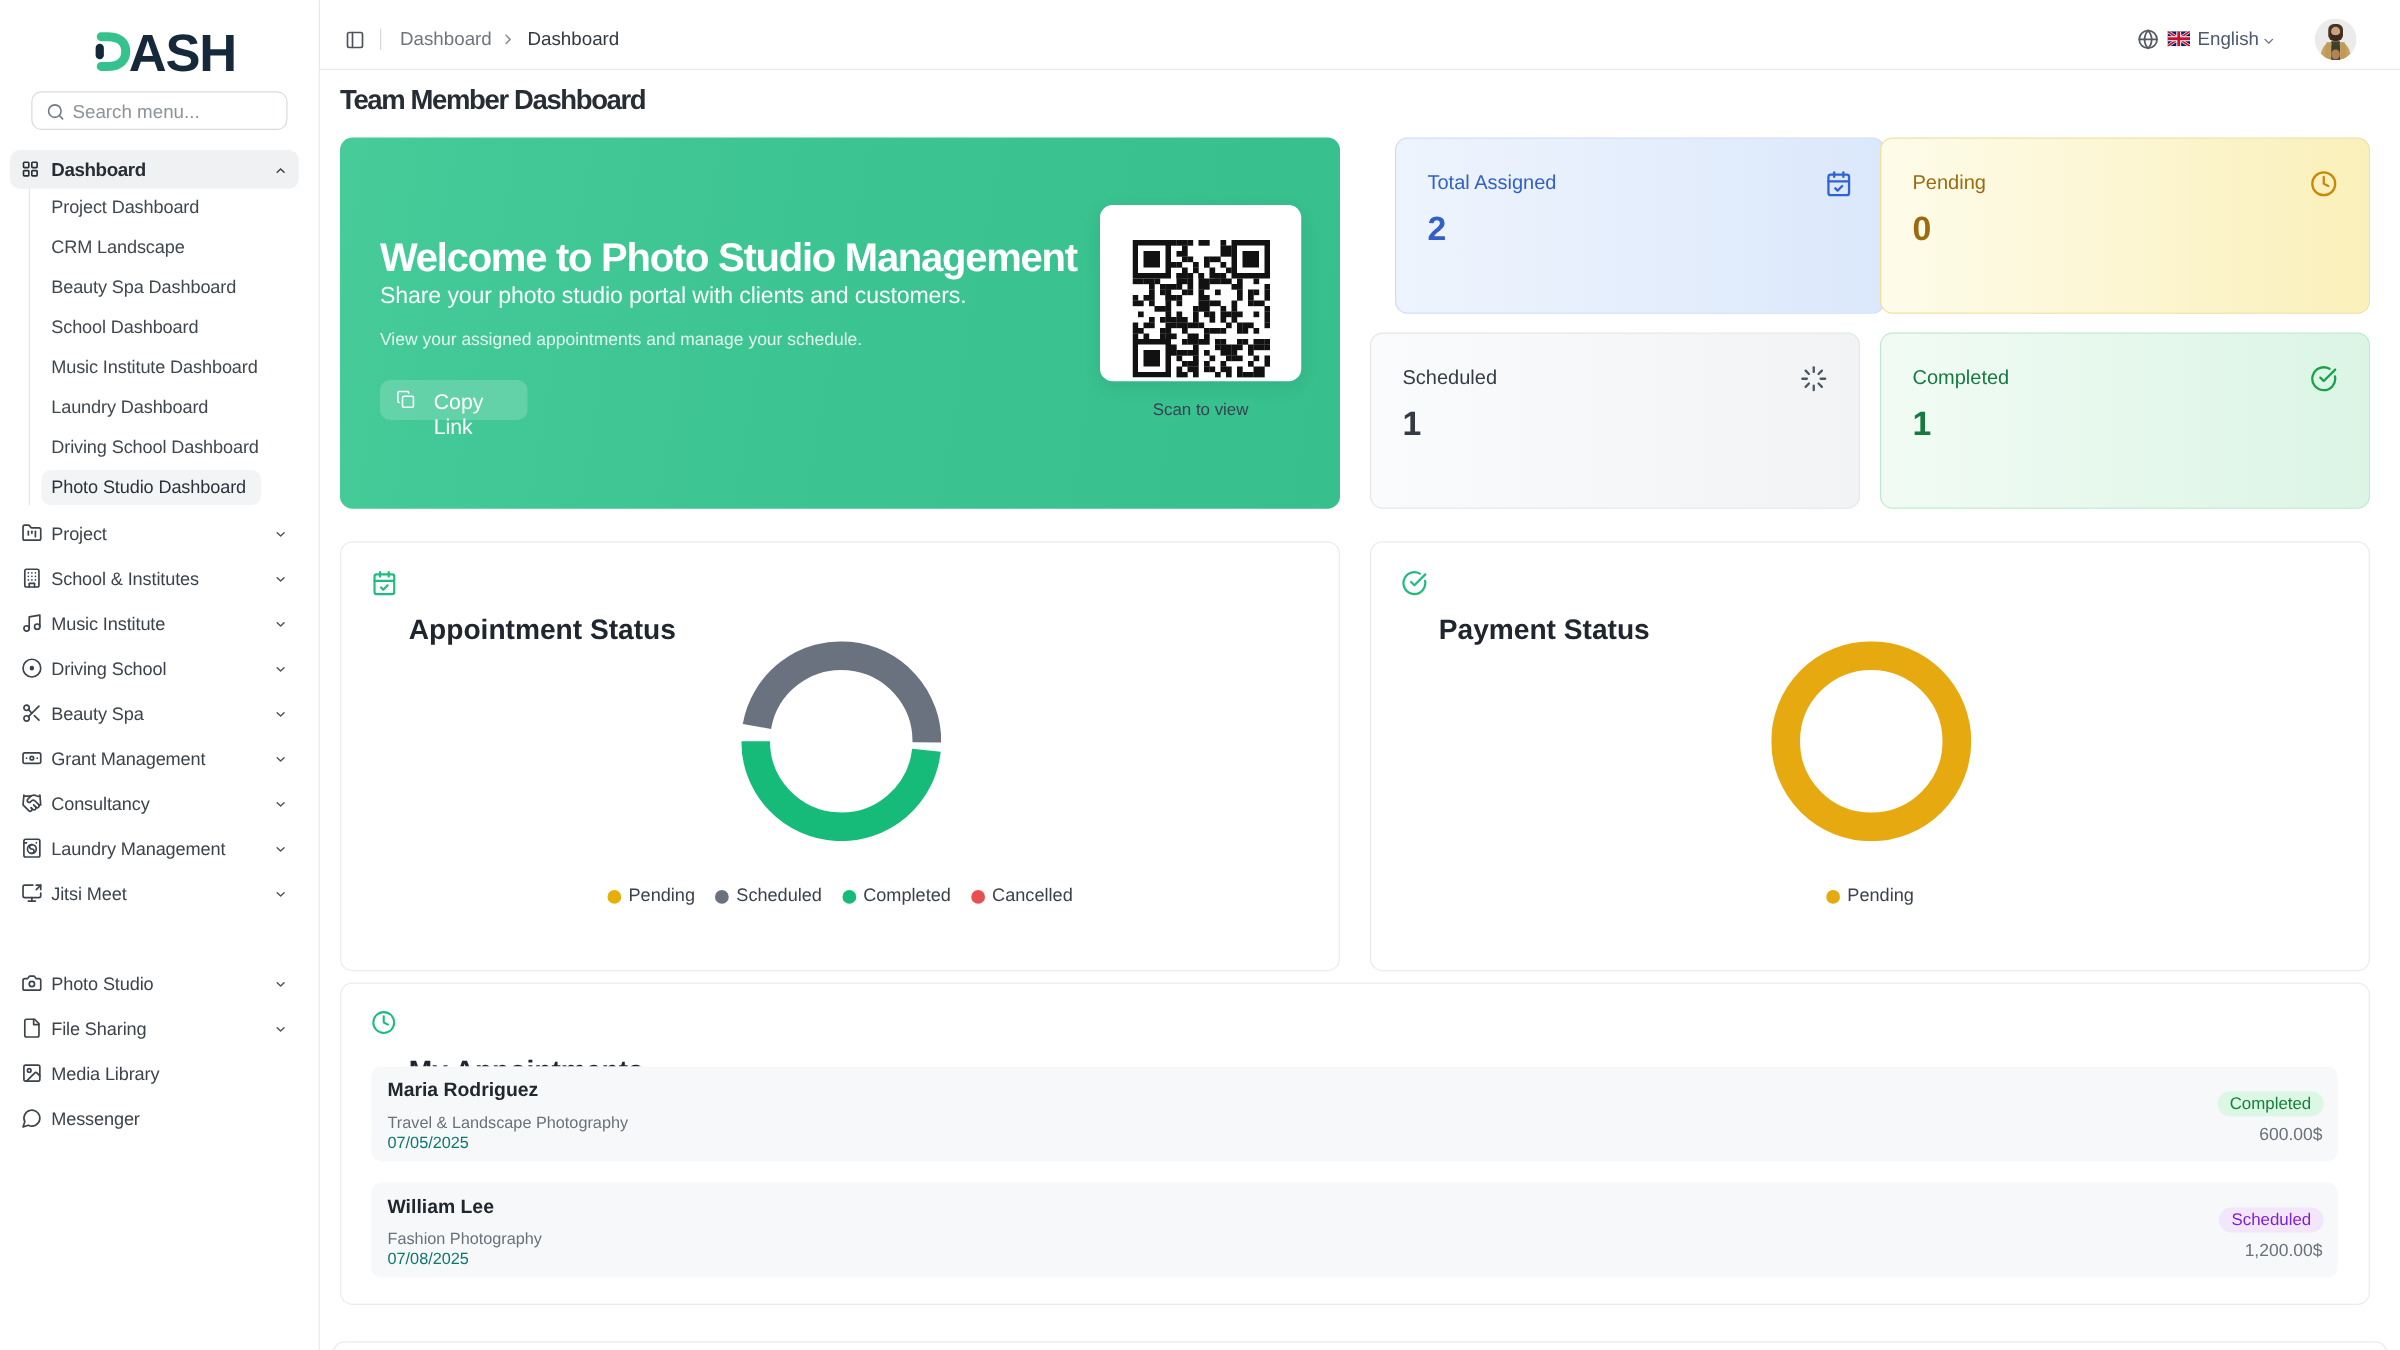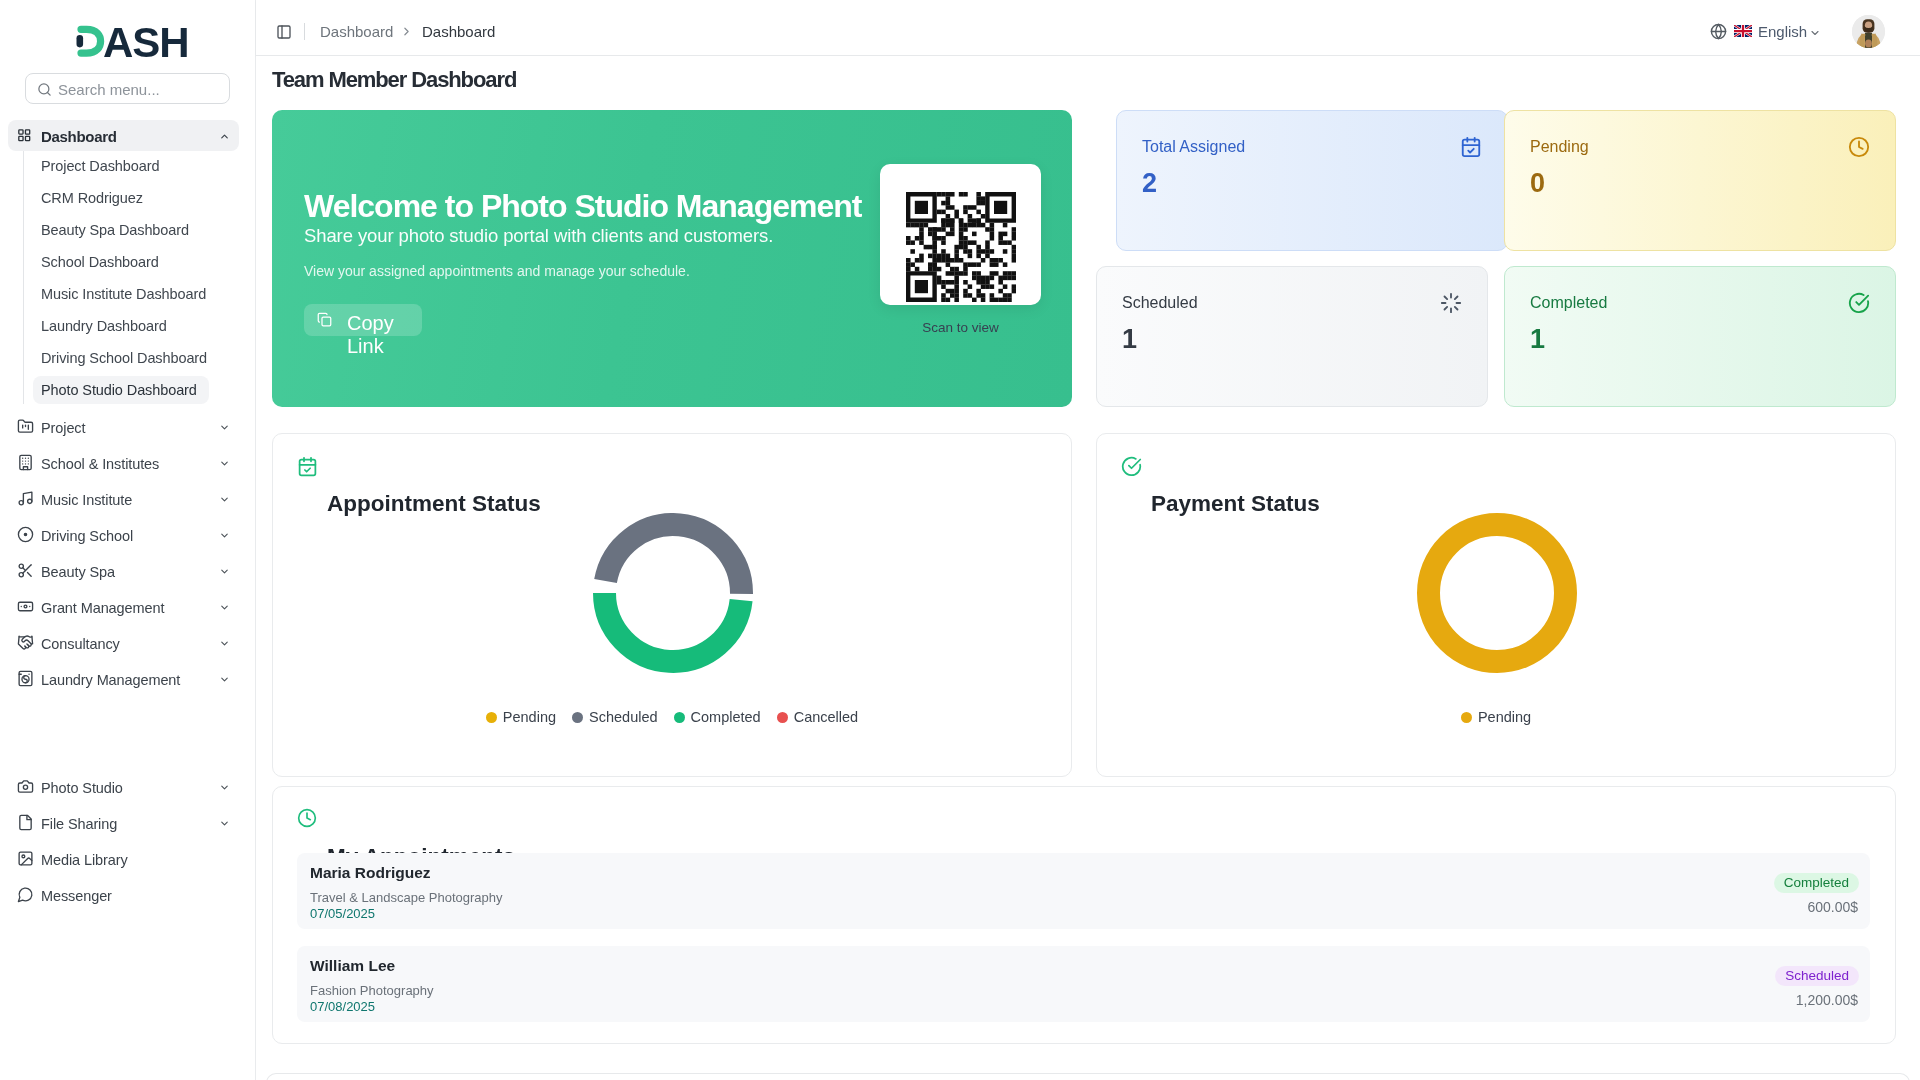--- a/index.html
+++ b/index.html
@@ -38,21 +38,21 @@
 
 #content{position:absolute;left:256px;top:56px;width:1664px;height:1024px;background:#fff;}
 h1{position:absolute;left:16px;top:11px;font-size:22px;font-weight:700;color:#272d35;letter-spacing:-1.1px;}
 
 #banner{position:absolute;left:16px;top:54px;width:800px;height:297px;border-radius:10px;overflow:hidden;background:linear-gradient(100deg,#46cb99 0%,#3cc492 45%,#37bf8e 100%);}
 #banner .t1{position:absolute;left:32px;top:78px;font-size:32px;font-weight:700;color:#fff;letter-spacing:-1px;}
 #banner .t2{position:absolute;left:32px;top:115px;font-size:18.5px;color:rgba(255,255,255,.97);letter-spacing:-0.1px;}
 #banner .t3{position:absolute;left:32px;top:153px;font-size:14px;color:rgba(255,255,255,.85);}
 #banner .btn{position:absolute;left:32px;top:194px;width:118px;height:32px;background:rgba(255,255,255,.18);border-radius:8px;color:#fff;}
 #banner .btn svg{position:absolute;left:13px;top:8px;}
-#banner .btn span{position:absolute;left:43px;top:8px;font-size:20px;font-weight:400;}
+#banner .btn span{position:absolute;left:43px;top:8px;font-size:17px;font-weight:400;}
 #qrcard{position:absolute;left:608px;top:54px;width:161px;height:141px;background:#fff;border-radius:10px;box-shadow:0 4px 14px rgba(0,0,0,.08);}
 #qrcard .qr{position:absolute;left:26px;top:28px;}
 #qrcard .cap{position:absolute;left:0;top:156px;width:161px;text-align:center;font-size:13.5px;color:#374151;}
 
 .stat{position:absolute;width:392px;height:141px;border-radius:10px;border:1px solid;}
 #st1{left:840px;top:54px;background:linear-gradient(90deg,#eef4fd,#dbe8fb);border-color:#cdddf7;color:#3260c6;margin-left:20px;}
 #st2{left:1248px;top:54px;background:linear-gradient(90deg,#fefcea,#faf0ba);border-color:#eee2a2;color:#9c6a10;}
 #st3{left:840px;top:210px;background:linear-gradient(90deg,#fafbfc,#f1f3f5);border-color:#e4e7ea;color:#343b44;}
 #st4{left:1248px;top:210px;background:linear-gradient(90deg,#f1fbf4,#dbf5e5);border-color:#bfe9cf;color:#177a41;}
 .stat .lb{position:absolute;left:25px;top:27px;font-size:16px;}
@@ -103,21 +103,21 @@
         <rect x="14" y="14" width="7" height="7" rx="1"></rect>
         <rect x="3" y="14" width="7" height="7" rx="1"></rect>
       </svg>
     <span class="lbl">Dashboard</span>
     <svg class="ch" width="11" height="11" viewBox="0 0 24 24" fill="none" stroke="currentColor" stroke-width="2.6" stroke-linecap="round" stroke-linejoin="round">
         <path d="m6 15 6-6 6 6"></path>
       </svg>
   </div>
   <div id="treeline"></div>
   <div class="sub" style="top:158px">Project Dashboard</div>
-  <div class="sub" style="top:190px">CRM Rodriguez</div>
+  <div class="sub" style="top:190px">CRM Landscape</div>
   <div class="sub" style="top:222px">Beauty Spa Dashboard</div>
   <div class="sub" style="top:254px">School Dashboard</div>
   <div class="sub" style="top:286px">Music Institute Dashboard</div>
   <div class="sub" style="top:318px">Laundry Dashboard</div>
   <div class="sub" style="top:350px">Driving School Dashboard</div>
   <div class="sub on" style="top:376px">Photo Studio Dashboard</div>
   <div class="mi" style="top:409px">
     <svg class="ic" width="17" height="17" viewBox="0 0 24 24" fill="none" stroke="currentColor" stroke-width="1.9" stroke-linecap="round" stroke-linejoin="round">
         <path d="M20 20a2 2 0 0 0 2-2V8a2 2 0 0 0-2-2h-7.9a2 2 0 0 1-1.69-.9L9.6 3.9A2 2 0 0 0 7.93 3H4a2 2 0 0 0-2 2v13a2 2 0 0 0 2 2Z"></path>
         <path d="M8 10v4"></path>
@@ -208,20 +208,33 @@
   </div>
   <div class="mi" style="top:661px">
     <svg class="ic" width="17" height="17" viewBox="0 0 24 24" fill="none" stroke="currentColor" stroke-width="1.9" stroke-linecap="round" stroke-linejoin="round">
         <path d="M3 6h3"></path>
         <path d="M17 6h.01"></path>
         <rect x="3" y="2" width="18" height="20" rx="2"></rect>
         <circle cx="12" cy="13" r="5"></circle>
         <path d="M12 18a2.5 2.5 0 0 0 0-5 2.5 2.5 0 0 1 0-5"></path>
       </svg>
     <span class="lbl">Laundry Management</span>
+    <svg class="ch" width="11" height="11" viewBox="0 0 24 24" fill="none" stroke="currentColor" stroke-width="2.4" stroke-linecap="round" stroke-linejoin="round">
+        <path d="m6 9 6 6 6-6"></path>
+      </svg>
+  </div>
+  <div class="mi" style="top:697px">
+    <svg class="ic" width="17" height="17" viewBox="0 0 24 24" fill="none" stroke="currentColor" stroke-width="1.9" stroke-linecap="round" stroke-linejoin="round">
+        <path d="M13 3H4a2 2 0 0 0-2 2v10a2 2 0 0 0 2 2h16a2 2 0 0 0 2-2v-3"></path>
+        <path d="M8 21h8"></path>
+        <path d="M12 17v4"></path>
+        <path d="m17 8 5-5"></path>
+        <path d="M17 3h5v5"></path>
+      </svg>
+    <span class="lbl">Jitsi Meet</span>
     <svg class="ch" width="11" height="11" viewBox="0 0 24 24" fill="none" stroke="currentColor" stroke-width="2.4" stroke-linecap="round" stroke-linejoin="round">
         <path d="m6 9 6 6 6-6"></path>
       </svg>
   </div>
   <div class="mi" style="top:769px">
     <svg class="ic" width="17" height="17" viewBox="0 0 24 24" fill="none" stroke="currentColor" stroke-width="1.9" stroke-linecap="round" stroke-linejoin="round">
         <path d="M14.5 4h-5L7 7H4a2 2 0 0 0-2 2v9a2 2 0 0 0 2 2h16a2 2 0 0 0 2-2V9a2 2 0 0 0-2-2h-3l-2.5-3z"></path>
         <circle cx="12" cy="13" r="3"></circle>
       </svg>
     <span class="lbl">Photo Studio</span>

